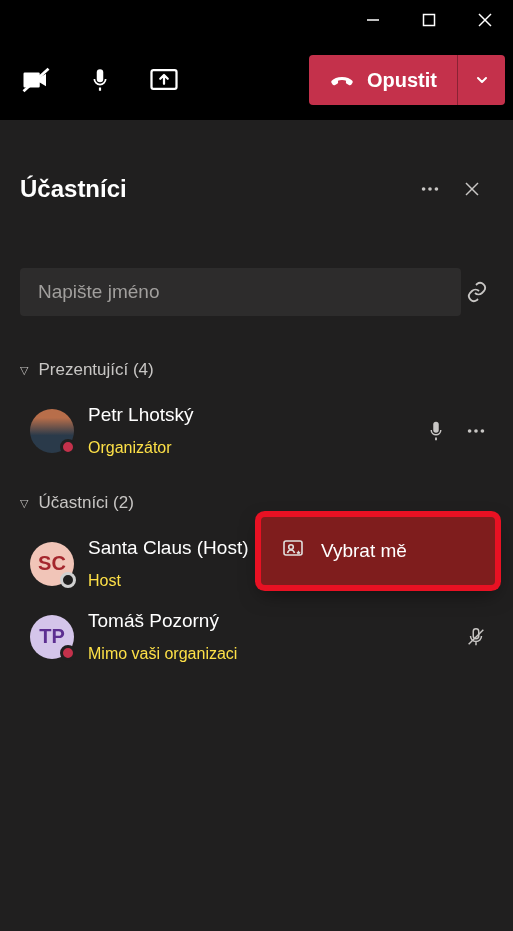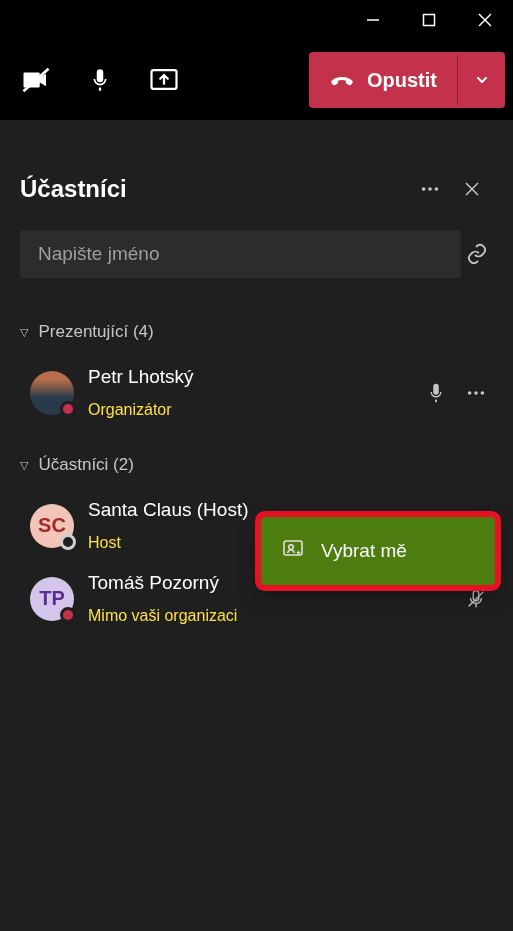--- a/index.html
+++ b/index.html
@@ -47,21 +47,21 @@
   }
   .toolbar .tool {
     width: 56px;
     height: 56px;
     display: flex;
     align-items: center;
     justify-content: center;
   }
   .leave-btn {
     margin-left: auto;
-    height: 56px;
+    height: 50px;
     background: #c4314b;
     border-radius: 4px;
     display: flex;
     align-items: center;
   }
   .leave-main {
     display: flex;
     align-items: center;
     gap: 12px;
     padding: 0 20px;
@@ -79,21 +79,21 @@
   
   .panel {
     flex: 1;
     background: #201f1f;
     padding: 48px 20px 20px 20px;
     position: relative;
   }
   .panel-header {
     display: flex;
     align-items: center;
-    margin-bottom: 20px;
+    margin-bottom: 58px;
   }
   .panel-title {
     font-size: 24px;
     font-weight: 700;
   }
   .panel-header .hact {
     width: 42px;
     height: 42px;
     display: flex;
     align-items: center;
@@ -187,21 +187,21 @@
     justify-content: center;
   }
   .section-gap { height: 26px; }
   
   .context-menu {
     position: absolute;
     top: 517px;
     left: 261px;
     width: 234px;
     height: 68px;
-    background: #4d7c0f;
+    background: #7f1d1d;
     border-radius: 4px;
     box-shadow: 0 0 0 6px #e81123, 0 8px 20px rgba(0,0,0,0.5);
     display: flex;
     align-items: center;
     padding: 0 20px;
     gap: 16px;
     font-size: 19px;
   }
 </style>
 </head>

